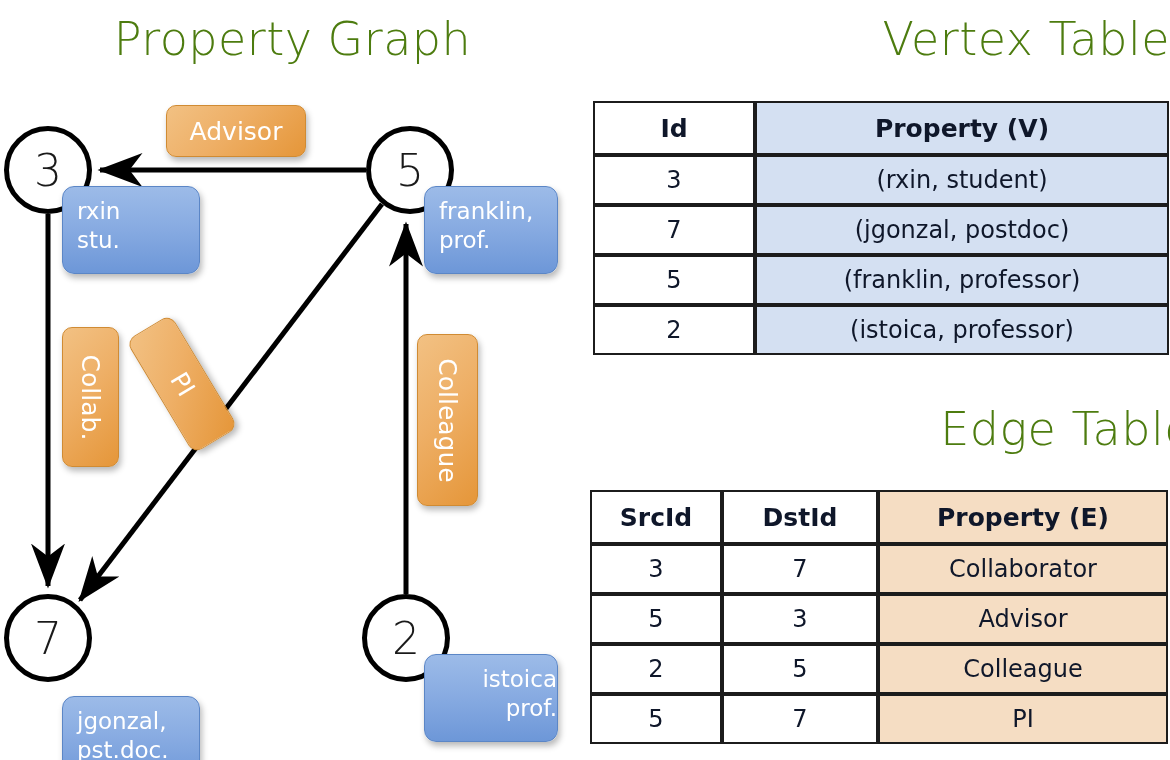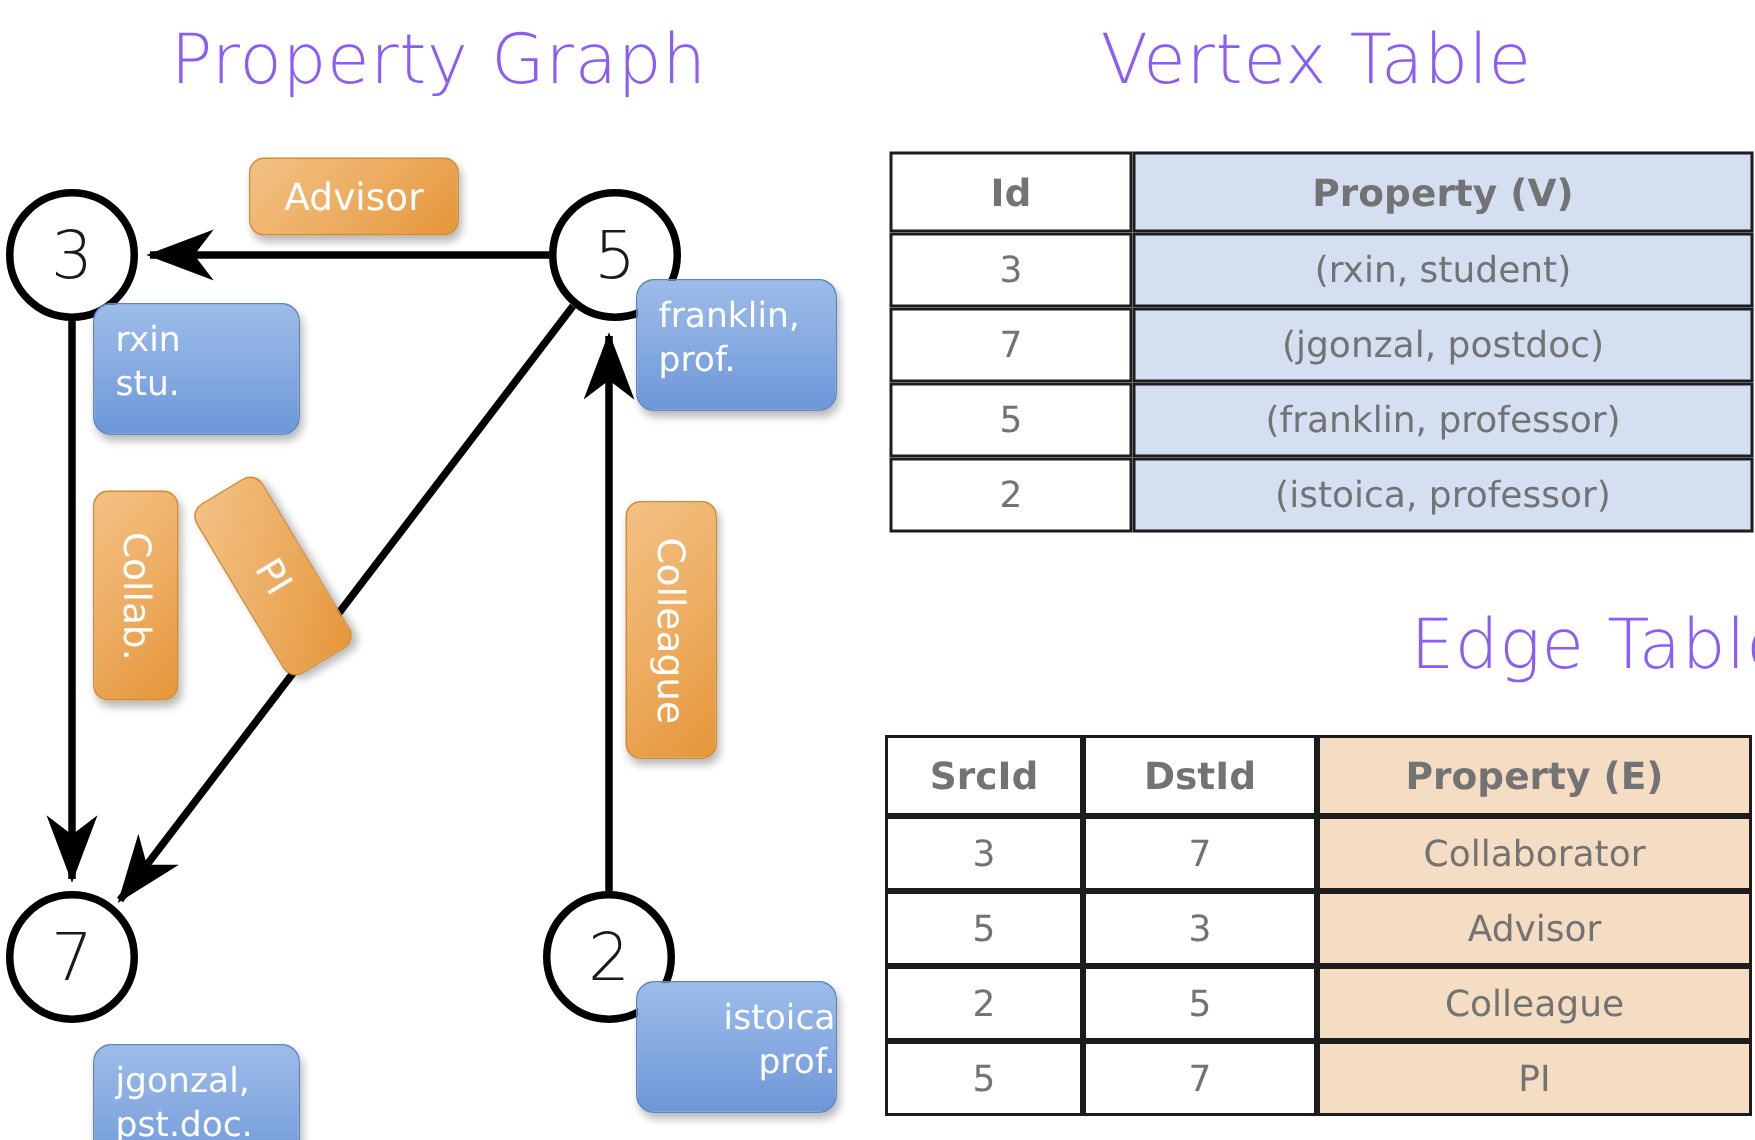--- a/index.html
+++ b/index.html
@@ -14,34 +14,34 @@
     overflow: hidden;
     font-family: "Liberation Sans", sans-serif;
     color: #111111;
   }
 
   
   .title {
     position: absolute;
     font-family: "DejaVu Sans", sans-serif;
     font-weight: 300;
-    color: #8b5cf6;
+    color: #4d7c0f;
     white-space: nowrap;
     letter-spacing: 0.5px;
   }
   #title-property-graph {
     left: 0; top: 12px;
     width: 585px;
     text-align: center;
     font-size: 46px;
   }
   #title-vertex-table {
     left: 585px; top: 12px;
     width: 585px;
-    text-align: center;
+    text-align: right;
     font-size: 46px;
   }
   #title-edge-table {
     left: 608px; top: 402px;
     width: 585px;
     text-align: right;
     font-size: 46px;
   }
 
   
@@ -85,21 +85,21 @@
     border-radius: 12px;
     box-shadow: 2px 4px 6px rgba(0,0,0,0.28);
     color: #ffffff;
     font-family: "DejaVu Sans", sans-serif;
     font-size: 23px;
     line-height: 29px;
     padding: 10px 0 10px 14px;
     box-sizing: border-box;
     z-index: 6;
   }
-  #prop-rxin     { left: 62px;  top: 202px; width: 138px; height: 88px; }
+  #prop-rxin     { left: 62px;  top: 186px; width: 138px; height: 88px; }
   #prop-franklin { left: 424px; top: 186px; width: 134px; height: 88px; }
   #prop-jgonzal  { left: 62px;  top: 654px; width: 138px; height: 88px; margin-top: 42px; }
   #prop-istoica  { left: 424px; top: 654px; width: 134px; height: 88px; text-align: right; }
   .prop-box div { white-space: nowrap; }
 
   
   .edge-label {
     position: absolute;
     background: linear-gradient(135deg, #f2c183 0%, #eeaf66 45%, #e59639 100%);
     border: 1px solid #d08b33;
@@ -137,21 +137,21 @@
     border-collapse: separate;
     border-spacing: 0;
     table-layout: fixed;
     font-family: "DejaVu Sans", sans-serif;
   }
   table.grid td, table.grid th {
     border: 2px solid #1c1c1c;
     text-align: center;
     font-weight: normal;
     font-size: 24px;
-    color: #737373;
+    color: #0f172a;
     padding: 0;
     height: 46px;
     background: #ffffff;
   }
   table.grid th {
     font-weight: bold;
     font-size: 25px;
     height: 50px;
   }
 

